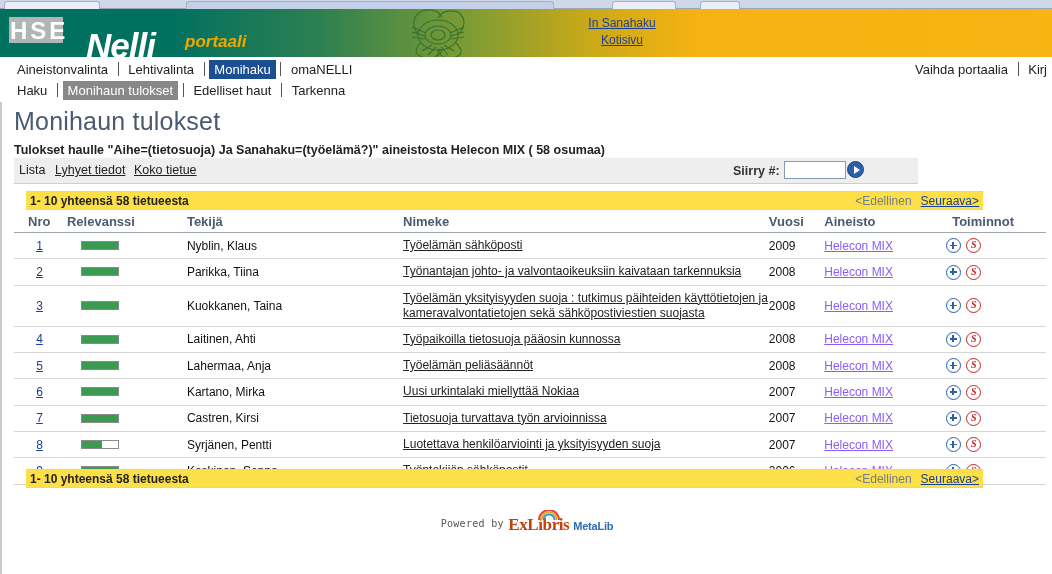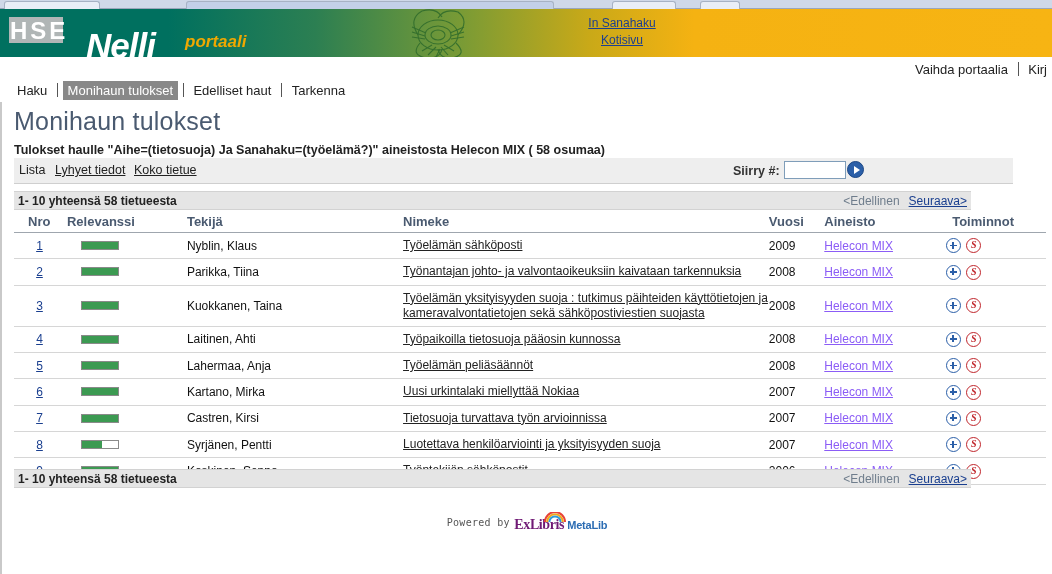--- a/index.html
+++ b/index.html
@@ -145,21 +145,21 @@
   .query-line {
     position: absolute; left: 12px; top: 41px;
     font-size: 12.5px;
     color: #222;
     font-weight: bold;
   }
 
   
   .viewbar {
     position: absolute; left: 12px; top: 56px;
-    width: 999px; height: 26px;
+    width: 904px; height: 26px;
     background: #eeeeee;
     border-bottom: 1px solid #cfcfcf;
   }
   .viewbar .vb-item {
     position: absolute; top: 5px;
     font-size: 12.5px;
     color: #222;
   }
   .viewbar .vb-item.a { text-decoration: underline; color:#222; cursor: pointer; }
   .vb-lista { left: 5px; }
@@ -190,23 +190,23 @@
   .goto-btn::after {
     content: "";
     position: absolute; left: 6px; top: 4px;
     border-left: 6px solid #ffffff;
     border-top: 4px solid transparent;
     border-bottom: 4px solid transparent;
   }
 
   
   .countbar {
-    position: absolute; left: 12px;
+    position: absolute; left: 24px;
     width: 957px; height: 19px;
-    background: #e5e5e5;
+    background: #fde047;
     border-top: 1px solid #d2d2d2;
     border-bottom: 1px solid #d2d2d2;
   }
   .countbar.top { top: 89px; }
   .countbar.bottom { top: 367px; }
   .count-text {
     position: absolute; left: 4px; top: 2px;
     font-size: 12px; color: #222; font-weight: bold;
   }
   .pager {
@@ -315,21 +315,21 @@
 
   
   .footer {
     position: absolute; left: 0; top: 413px;
     width: 1050px;
     text-align: center;
   }
   .pw { font-size: 10px; color: #555; vertical-align: 3px; letter-spacing:0.3px;
         font-family: "DejaVu Sans Mono", monospace; }
   .exl {
-    font-size: 14px; color: #701a75; font-weight: bold;
+    font-size: 17px; color: #c2410c; font-weight: bold;
     letter-spacing: -0.4px;
     position: relative;
     font-family: "Liberation Serif", serif;
   }
   .metalib { font-size: 11px; color: #2b6cb3; font-weight: bold; letter-spacing:-0.2px; }
   .arc {
     position: absolute; left: 30px; top: -5px;
     width: 22px; height: 11px;
   }
 </style>
@@ -367,20 +367,29 @@
       </g>
     </svg>
 
     <div class="banner-links">
       <a href="#">In Sanahaku</a>
       <a href="#">Kotisivu</a>
     </div>
   </div>
 
   <div class="navrow r1">
+    <div class="nav-left">
+      <span class="nav-item">Aineistonvalinta</span>
+      <span class="nav-sep"></span>
+      <span class="nav-item">Lehtivalinta</span>
+      <span class="nav-sep"></span>
+      <span class="nav-item sel-blue">Monihaku</span>
+      <span class="nav-sep"></span>
+      <span class="nav-item">omaNELLI</span>
+    </div>
     <div class="nav-right">
       <span class="nav-item">Vaihda portaalia</span>
       <span class="nav-sep"></span>
       <span class="nav-item">Kirj</span>
     </div>
   </div>
 
   <div class="navrow r2">
     <div class="nav-left">
       <span class="nav-item">Haku</span>

